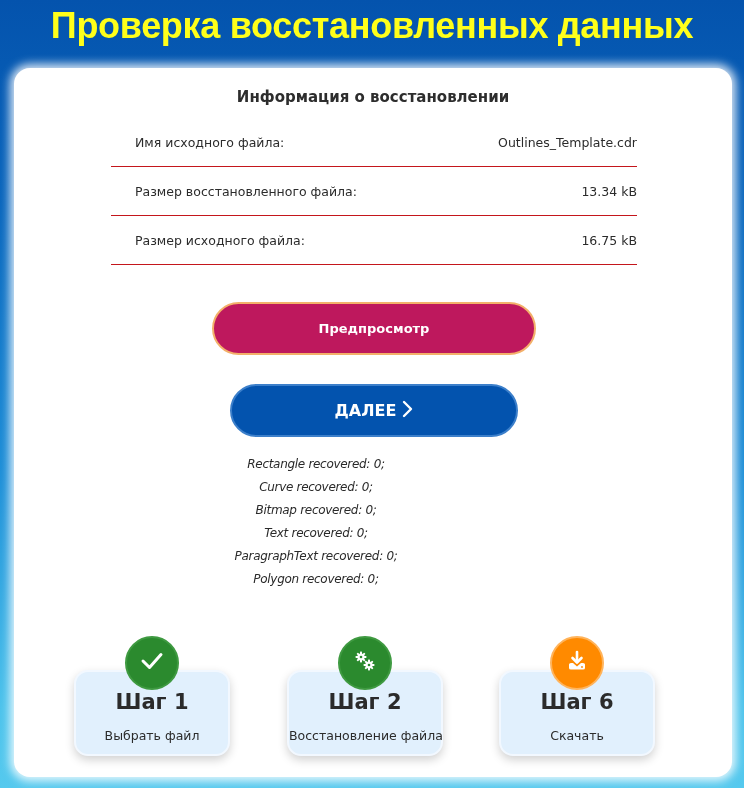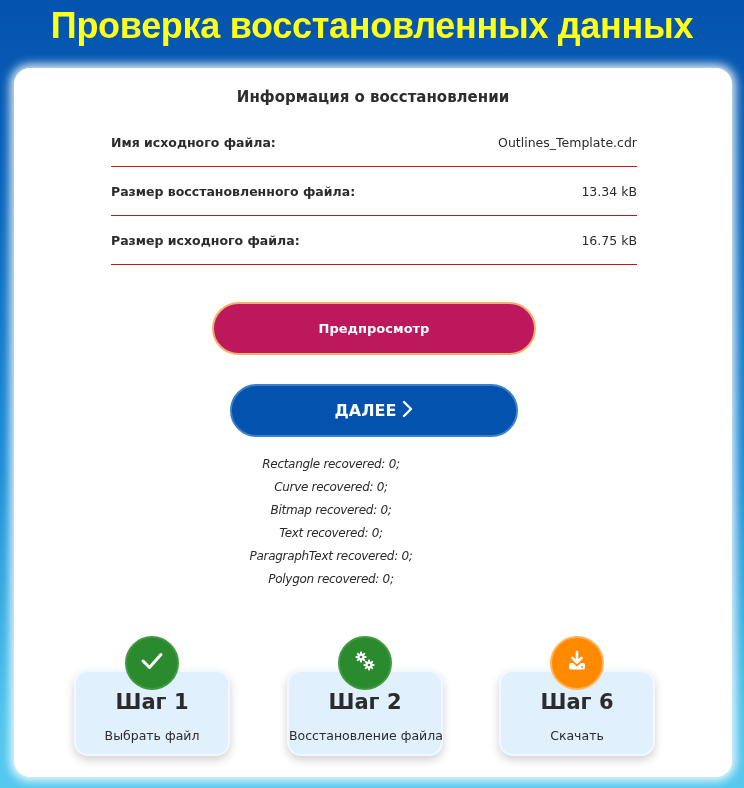--- a/index.html
+++ b/index.html
@@ -29,37 +29,37 @@
       position: absolute; left: 0; top: 20px; width: 718px;
       text-align: center;
       font-weight: bold; font-size: 15px; color: #2d2d2d;
     }
     .info-table { position: absolute; left: 97px; top: 50px; width: 526px; }
     .info-row {
       display: flex; justify-content: space-between; align-items: center;
       height: 48px; border-bottom: 1px solid #c4161c;
       font-size: 12.5px; color: #2b2b2b;
     }
-    .info-row .label { font-weight: bold; }
+    .info-row .label { font-weight: normal; margin-left: 24px; }
     .info-row .value { font-weight: normal; }
     .btn {
       position: absolute; border-radius: 27px;
       display: flex; align-items: center; justify-content: center;
       color: #ffffff; font-weight: bold; cursor: pointer; box-sizing: border-box;
     }
     .btn-preview {
       left: 198px; top: 234px; width: 324px; height: 53px;
       background: #be185d; border: 2px solid #f3b06a; font-size: 13px;
     }
     .btn-next {
       left: 216px; top: 316px; width: 288px; height: 53px;
       background: #0353ae; border: 2px solid #3c7fca; font-size: 16px;
     }
     .btn-next .chev { margin-left: 6px; display: inline-block; }
-    .stats { position: absolute; left: 16px; top: 385px; width: 602px; text-align: center; }
+    .stats { position: absolute; left: 1px; top: 385px; width: 602px; text-align: center; }
     .stat-line {
       font-style: italic; font-size: 12px; color: #2a2a2a; height: 23px; line-height: 23px;
       letter-spacing: -0.3px;
     }
     .step {
       position: absolute; top: 602px; width: 156px; height: 86px;
       background: #e1f0fd; border-radius: 14px;
       box-shadow: 0 4px 10px rgba(0,0,0,0.18);
       border: 2px solid #f2f8ff; box-sizing: border-box;
       text-align: center;

